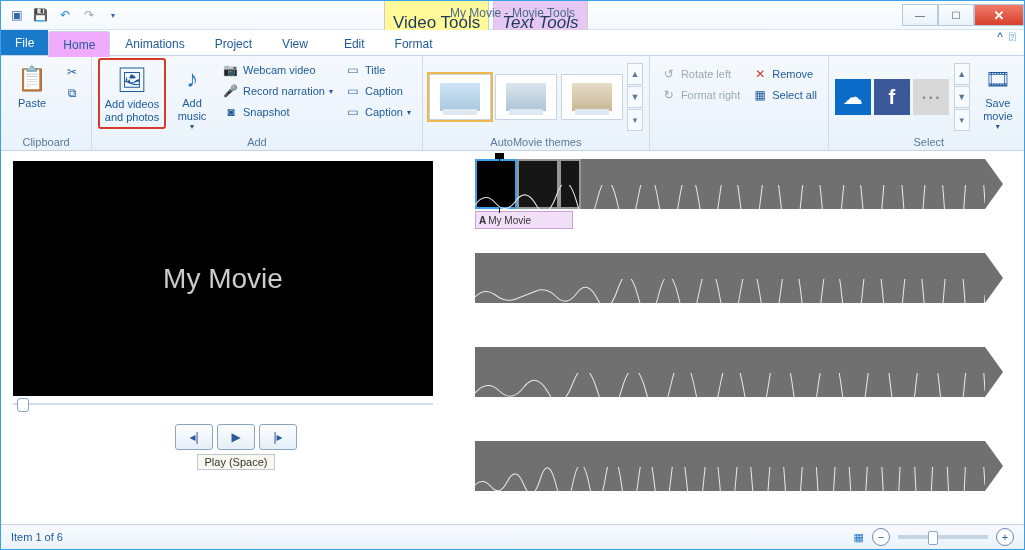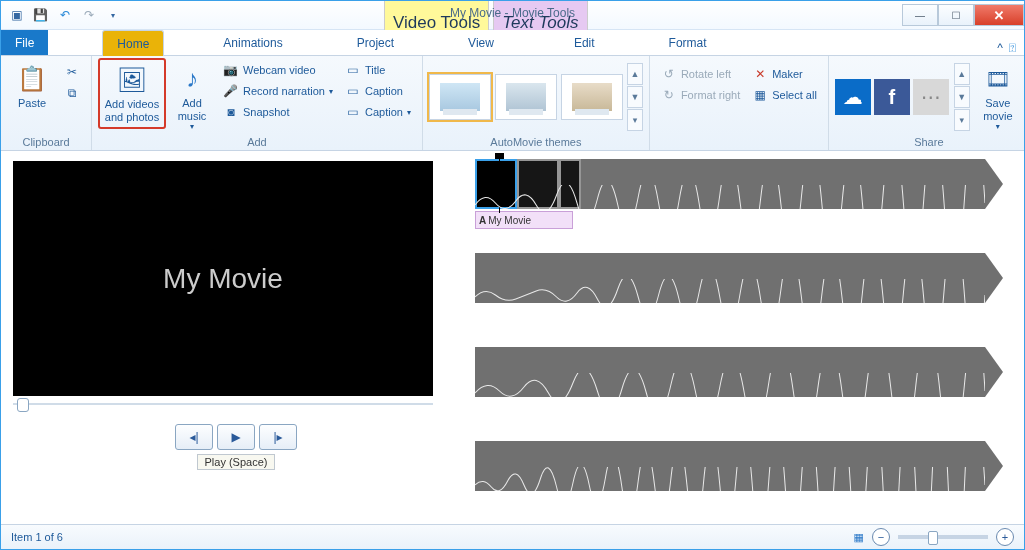--- a/index.html
+++ b/index.html
@@ -8,24 +8,24 @@
 .qat{display:flex;align-items:center;gap:4px;padding:0 6px;}
 .qat .qbtn{width:18px;height:18px;display:flex;align-items:center;justify-content:center;font-size:12px;color:#3568a2;border:1px solid transparent;border-radius:2px;}
 .contextual{position:absolute;left:383px;top:0;display:flex;gap:4px;height:100%;align-items:flex-start;}
 .ctx{font-size:17px;padding:12px 8px;border:1px solid #ccc;border-top:none;border-radius:0 0 3px 3px;text-align:right;}
 .ctx.v{background:#fff99a;}
 .ctx.t{background:#e6c9f2;font-style:italic;}
 .title{position:absolute;left:50%;transform:translateX(-50%);top:5px;font-size:12px;color:#4a6b8a;white-space:nowrap;}
 .winbtns{margin-left:auto;display:flex;}
 .winbtn{width:34px;height:20px;border:1px solid #b8c9da;background:linear-gradient(#fcfeff,#e9f2fb);display:flex;align-items:center;justify-content:center;font-size:10px;color:#4a5a6a;}
 .winbtn.close{background:linear-gradient(#f07a6a,#d8402a);color:#fff;width:48px;font-size:13px;font-weight:bold;}
-.tabstrip{height:25px;background:#fff;display:flex;align-items:flex-end;border-bottom:1px solid #c6d4e4;position:relative;gap:44px;}
+.tabstrip{height:25px;background:#fff;display:flex;align-items:flex-start;border-bottom:1px solid #c6d4e4;position:relative;}
 .filetab{background:#1979ca;color:#fff;padding:4px 14px;font-size:12px;height:17px;display:flex;align-items:center;}
 .rtab{padding:4px 14px;font-size:12px;color:#1e5a9a;height:17px;display:flex;align-items:center;border:1px solid transparent;border-bottom:none;}
-.rtab.active{background:#eab308;border-color:#c6d4e4;border-radius:3px 3px 0 0;position:relative;top:1px;margin-left:10px;}
+.rtab.active{background:#f0abfc;border-color:#c6d4e4;border-radius:3px 3px 0 0;position:relative;top:1px;}
 .tabstrip .right{margin-left:auto;padding-right:8px;display:flex;gap:6px;align-items:center;color:#1e5a9a;}
 .ribbon{height:94px;background:linear-gradient(#f5f9fd,#e9f2fb);border-bottom:1px solid #c6d4e4;display:flex;}
 .group{border-right:1px solid #d0dce8;padding:2px 6px 0 6px;display:flex;flex-direction:column;}
 .group .gbody{flex:1;display:flex;align-items:flex-start;gap:2px;}
 .group .glabel{text-align:center;font-size:11px;color:#5a7a9a;padding-bottom:2px;}
 .bigbtn{display:flex;flex-direction:column;align-items:center;justify-content:flex-start;width:56px;padding:4px 2px;text-align:center;font-size:11px;color:#1e5a9a;border:1px solid transparent;border-radius:3px;line-height:1.15;}
 .bigbtn.highlight{border:2px solid #d43a2a;}
 .bigbtn .ico{width:32px;height:32px;margin-bottom:2px;display:flex;align-items:center;justify-content:center;font-size:24px;}
 .smrow{display:flex;align-items:center;gap:4px;padding:1px 4px;font-size:11px;color:#1e5a9a;border:1px solid transparent;border-radius:2px;white-space:nowrap;}
 .smrow .sico{width:16px;height:16px;display:flex;align-items:center;justify-content:center;font-size:12px;}
@@ -201,21 +201,21 @@
               <span>Rotate left</span>
             </div>
           <div class="smrow" style="color:#9aaab9">
               <span class="sico">↻</span>
               <span>Format right</span>
             </div>
         </div>
         <div class="vcol">
           <div class="smrow">
               <span class="sico" style="color:#c83a2a">✕</span>
-              <span>Maker</span>
+              <span>Remove</span>
             </div>
           <div class="smrow">
               <span class="sico">▦</span>
               <span>Select all</span>
             </div>
         </div>
       </div>
     </div>
 
     <div class="group">
@@ -234,21 +234,21 @@
           <div class="navarr">▼</div>
           <div class="navarr">▾</div>
         </div>
         <div class="bigbtn" style="width:44px">
           <div class="ico" style="font-size:20px">🎞</div>
           <span style="white-space:pre-line">Save
 movie</span>
           <span style="font-size:8px">▾</span>
         </div>
       </div>
-      <div class="glabel">Share</div>
+      <div class="glabel">Select</div>
     </div>
 
     <div class="group" style="border-right:none">
       
       
     </div>
 
   </div>
 
   <div class="work">

